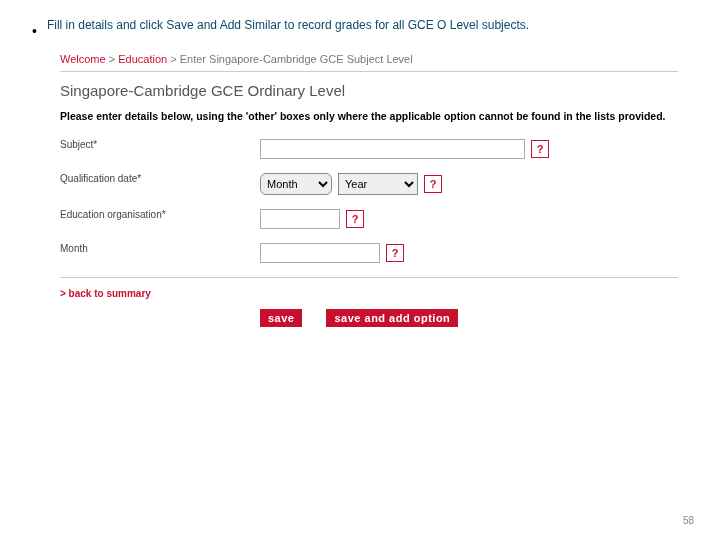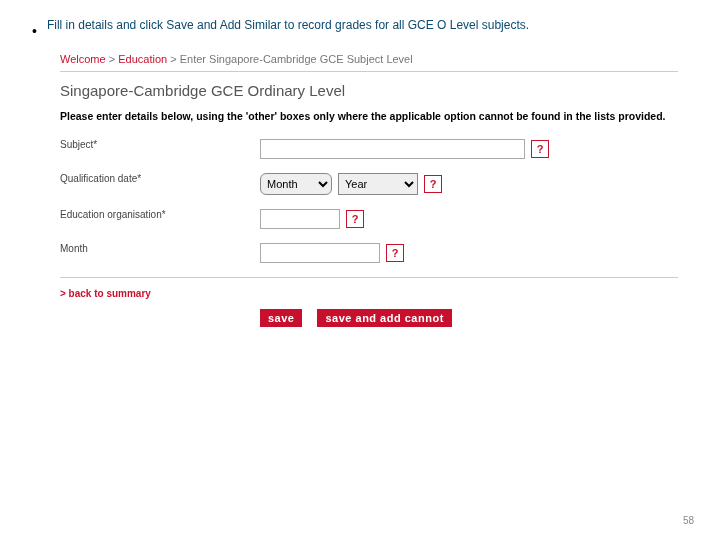--- a/index.html
+++ b/index.html
@@ -118,21 +118,21 @@
     background: #fff;
   }
   .back-link {
     color: #c8102e;
     font-size: 10px;
     font-weight: bold;
     margin: 6px 0 10px 0;
   }
   .button-row {
     display: flex;
-    gap: 15px;
+    gap: 24px;
     margin-left: 200px;
   }
   .btn-red {
     background: #c8102e;
     color: #fff;
     border: none;
     font-size: 11px;
     font-weight: bold;
     padding: 3px 8px;
     letter-spacing: 0.5px;
@@ -208,19 +208,19 @@
         <span class="help-box">?</span>
       </div>
     </div>
 
     <hr class="hr-line">
 
     <div class="back-link">&gt; back to summary</div>
 
     <div class="button-row">
       <button class="btn-red">save</button>
-      <button class="btn-red">save and add cannot</button>
+      <button class="btn-red">save and add option</button>
     </div>
 
   </div>
 </div>
 
 <div class="page-num">58</div>
 
 </body></html>

